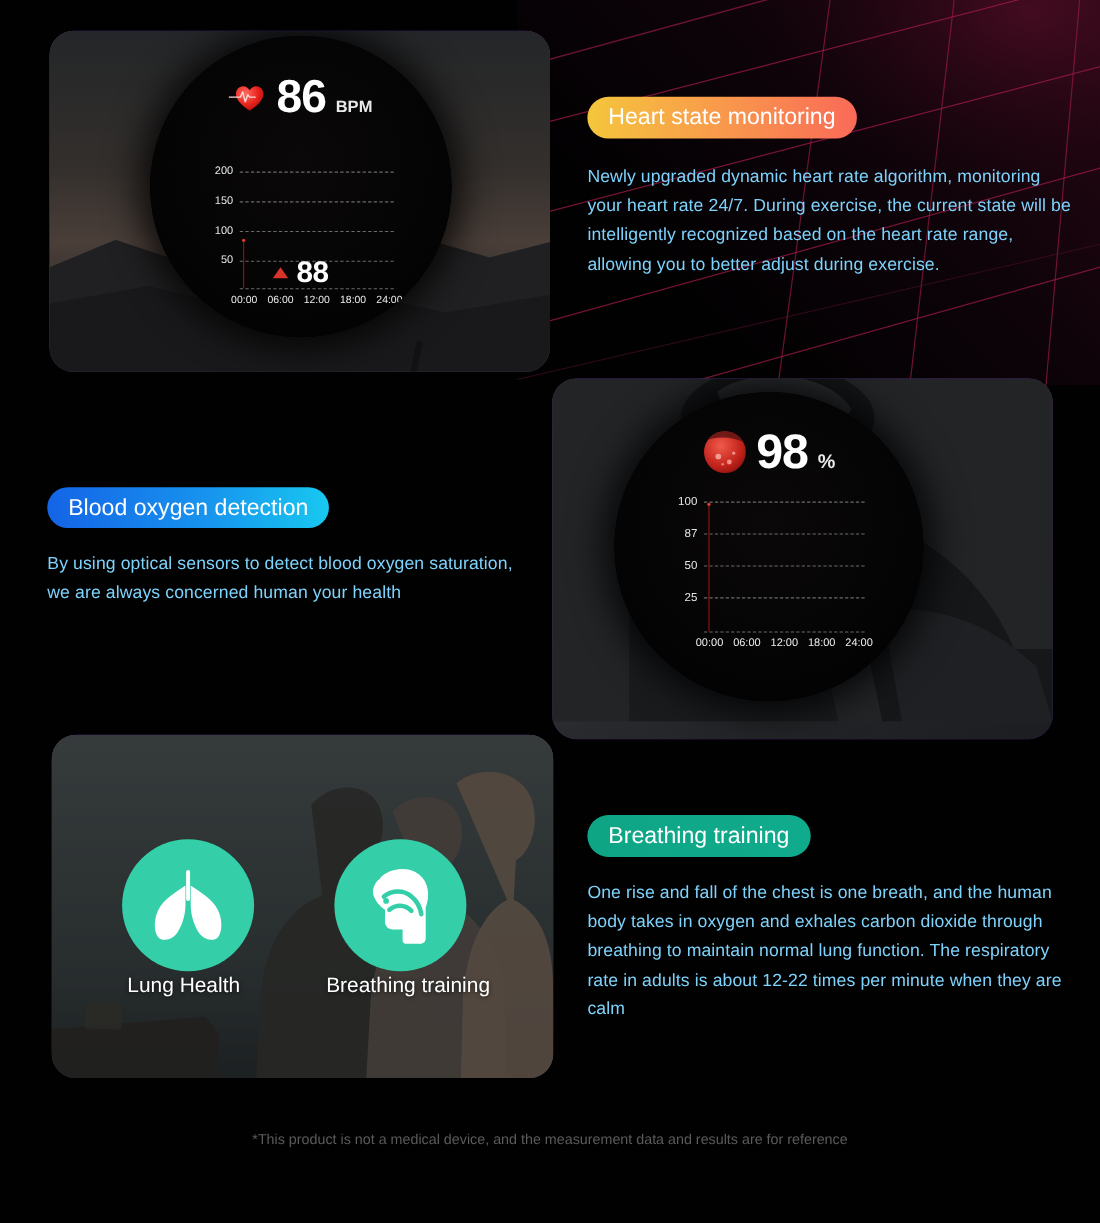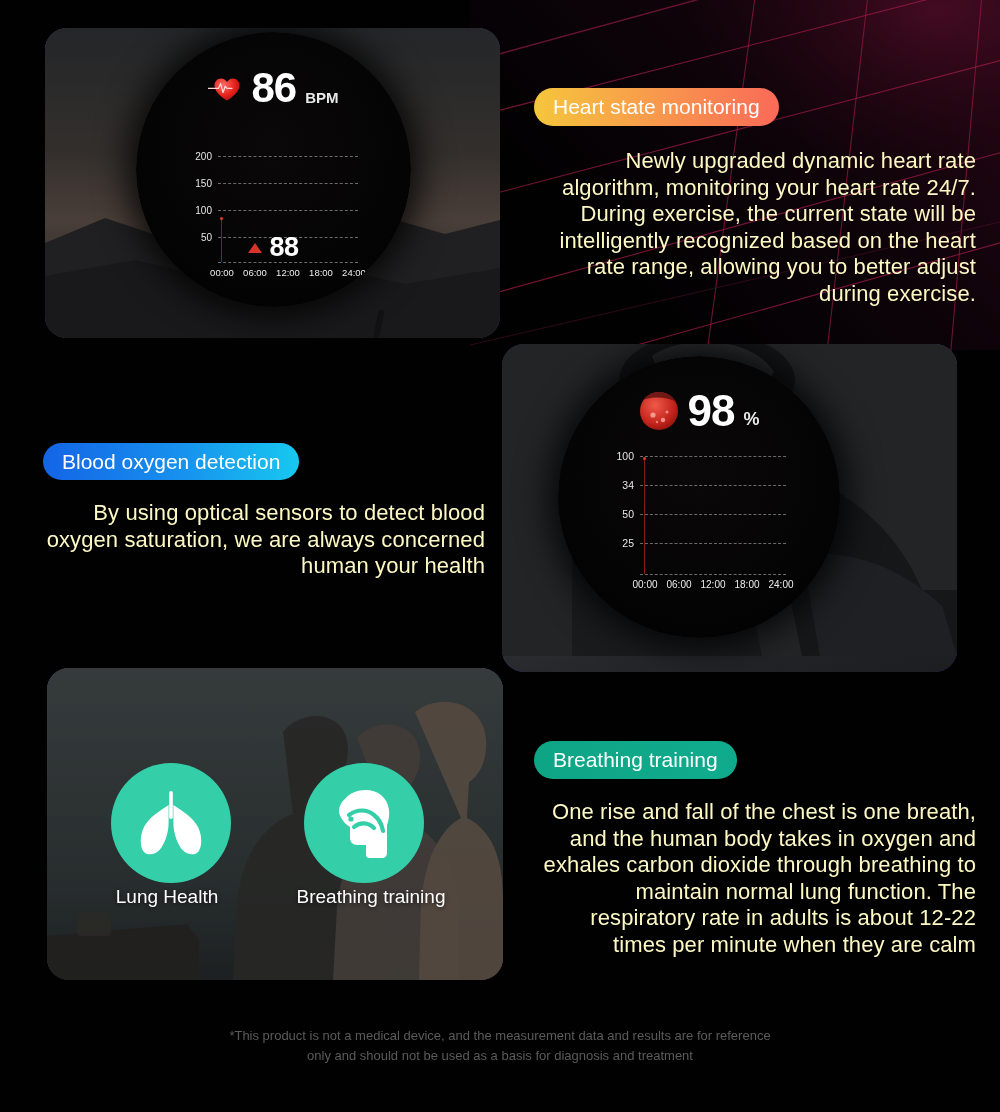--- a/index.html
+++ b/index.html
@@ -89,22 +89,22 @@
   }
   .mm-num { color:#fff; font-weight:700; line-height:1; letter-spacing:-.5px; }
 
   
   .pill {
     position:absolute; display:inline-flex; align-items:center;
     border-radius:999px; color:#fff; white-space:nowrap;
   }
   .pill span { display:block; }
   .body-text {
-    position:absolute; color:#fef9c3;
-    font-size:22px; line-height:26.5px; letter-spacing:.1px;text-align:right;
+    position:absolute; color:#7dd3fc;
+    font-size:16px; line-height:26.5px; letter-spacing:.1px;
   }
 
   
   .bubble {
     position:absolute; border-radius:50%;
     background:#34cfa8;
     display:flex; align-items:center; justify-content:center;
   }
   .bubble-label {
     position:absolute; color:#fff; font-size:19px; white-space:nowrap;
@@ -278,21 +278,21 @@
     </div>
 
     <div class="chart" style="left:82px; top:100px; width:146px; height:118px;">
       <div class="grid-line" style="top:0px;"></div>
       <div class="grid-line" style="top:29px;"></div>
       <div class="grid-line" style="top:58px;"></div>
       <div class="grid-line" style="top:87px;"></div>
       <div class="base-line" style="top:118px;"></div>
 
       <div class="ylab" style="top:0px; font-size:10.5px;">100</div>
-      <div class="ylab" style="top:29px; font-size:10.5px;">34</div>
+      <div class="ylab" style="top:29px; font-size:10.5px;">87</div>
       <div class="ylab" style="top:58px; font-size:10.5px;">50</div>
       <div class="ylab" style="top:87px; font-size:10.5px;">25</div>
 
       <div class="series-line" style="left:4px; top:2px; height:116px;"></div>
       <div class="series-dot" style="left:3px; top:1px;"></div>
 
       <div class="xlab" style="left:5px; font-size:10px;">00:00</div>
       <div class="xlab" style="left:39px; font-size:10px;">06:00</div>
       <div class="xlab" style="left:73px; font-size:10px;">12:00</div>
       <div class="xlab" style="left:107px; font-size:10px;">18:00</div>
@@ -365,14 +365,13 @@
 <div class="bubble-label" style="left:371px; top:886px;">Breathing training</div>
 
 <div class="pill" style="left:534px; top:741px; height:38px; padding:0 19px;
             background:linear-gradient(90deg,#0ea585 0%,#10ab8d 100%);">
   <span style="font-size:21px;">Breathing training</span>
 </div>
 <div class="body-text" style="left:534px; top:799px; width:442px;">One rise and fall of the chest is one breath, and the human body takes in oxygen and exhales carbon dioxide through breathing to maintain normal lung function. The respiratory rate in adults is about 12-22 times per minute when they are calm</div>
 
 <div class="footer" style="top:1026px;">
   <div>*This product is not a medical device, and the measurement data and results are for reference</div>
-  <div>only and should not be used as a basis for diagnosis and treatment</div>
 </div>
 
 </body></html>

